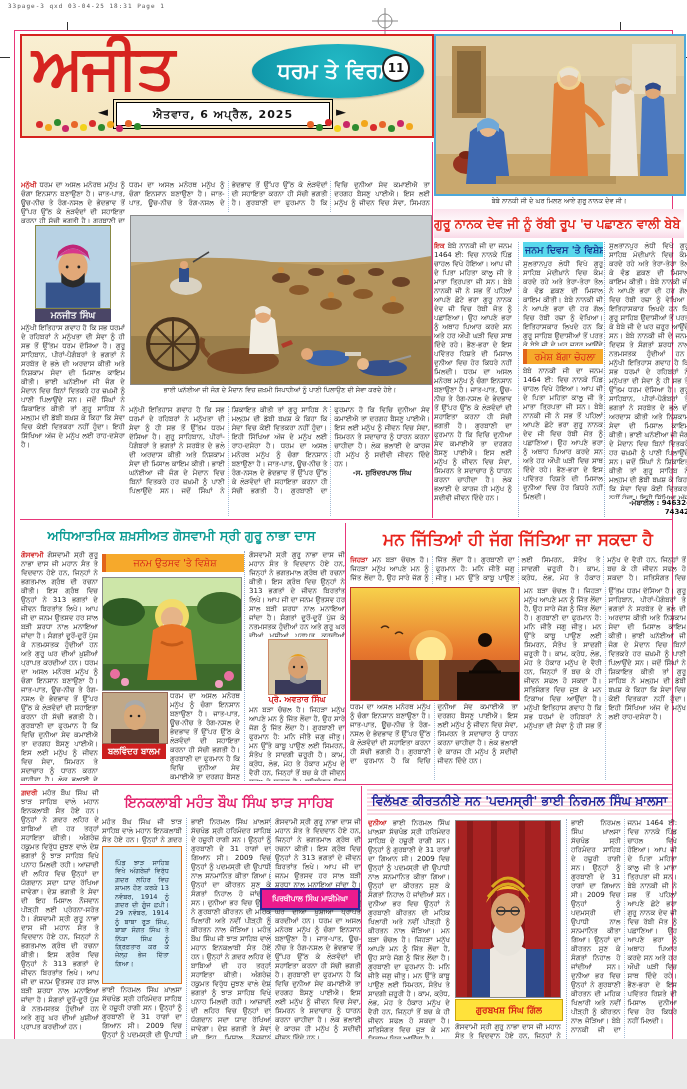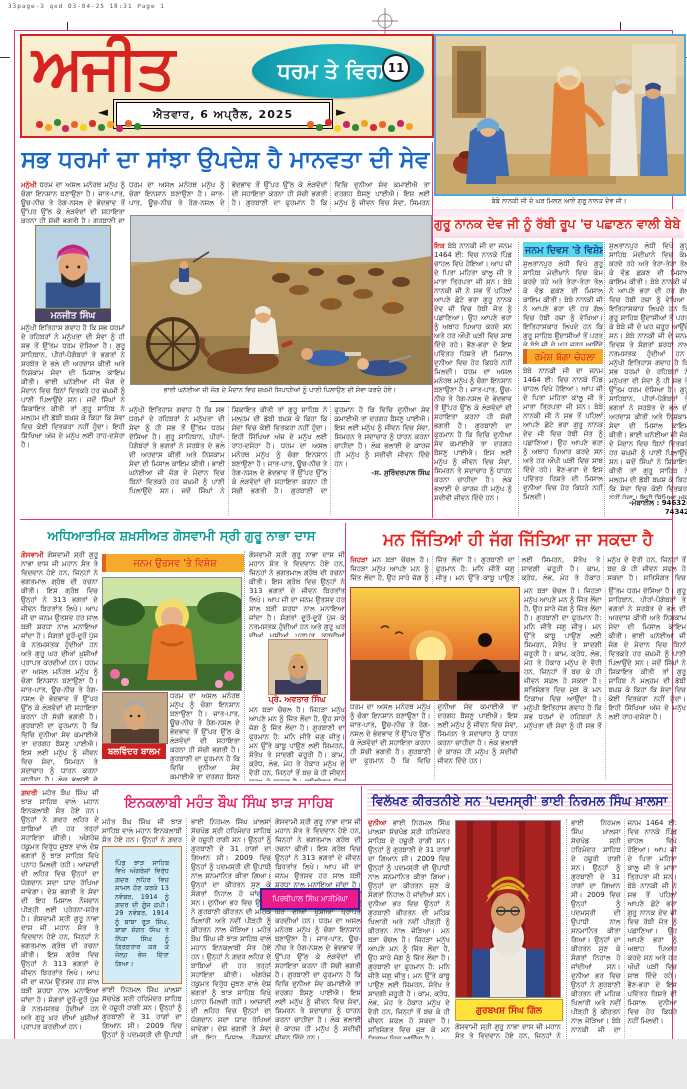--- a/index.html
+++ b/index.html
@@ -43,21 +43,21 @@
   .kicker-cyan{background:#59D8EC;color:#14368F;font-weight:bold;font-size:9.5px;text-align:center;
                padding:3px 2px;margin:0 0 3px 0;white-space:nowrap;overflow:hidden;}
   .kicker-orange{background:#F6A92B;border-left:4px solid #E2641B;color:#D31616;font-weight:normal;font-size:9.5px;
                text-align:center;padding:3px 2px;white-space:nowrap;overflow:hidden;}
   .plate{display:block;color:#fff;font-weight:bold;text-align:center;overflow:hidden;white-space:nowrap;}
   .vline{position:absolute;width:0;border-left:1.2px solid #E8377A;}
   .hline{position:absolute;height:0;border-top:1.5px solid #E8377A;}
   .photo{display:block;}
   .imgbrd{border:1px solid #8a8a8a;}
   .stack{display:flex;flex-direction:column;}
-  .sign{display:block;text-align:right;font-weight:bold;font-size:7px;}
+  .sign{display:block;text-align:center;font-weight:bold;font-size:7px;}
   .contact{display:block;text-align:right;font-weight:bold;font-size:7px;color:#111;}
 </style>
 </head>
 <body>
 
 <div id="page">
 
   <div class="printermark">33page-3 qxd  03-04-25  18:31  Page 1</div>
   <svg class="abs" style="left:372px;top:8px" width="26" height="26">
     <circle cx="13" cy="13" r="7" fill="none" stroke="#888" stroke-width="1"></circle>
@@ -104,21 +104,20 @@
     <path d="M176 56 q12 -8 22 0 l4 84 l-28 0 z" fill="#EDE6DA"></path>
       <circle cx="187" cy="50" r="8" fill="#D8A878"></circle>
       <path d="M179 45 q8 -7 16 0 l-1 5 q-7 -5 -14 0 z" fill="#D8D0C0"></path>
     <path d="M206 62 q12 -8 22 0 l4 78 l-28 0 z" fill="#4A78C0"></path>
       <circle cx="217" cy="55" r="8" fill="#E0A878"></circle>
       <path d="M209 50 q8 -7 16 0 l-1 5 q-7 -5 -14 0 z" fill="#2E4A8C"></path>
     <rect x="60" y="140" width="120" height="8" fill="#B5945C"></rect>
   </svg>
   <div class="cap" style="left:434px;top:197px;width:250px;height:10px">ਬੇਬੇ ਨਾਨਕੀ ਜੀ ਦੇ ਘਰ ਮਿਲਣ ਆਏ ਗੁਰੂ ਨਾਨਕ ਦੇਵ ਜੀ।</div>
 
-  <div class="hl hl-blue" style="left:21px;top:142px;width:409px;height:34px;line-height:34px">ਸਭ ਧਰਮਾਂ ਦਾ ਸਾਂਝਾ ਉਪਦੇਸ਼ ਹੈ ਮਾਨਵਤਾ ਦੀ ਸੇਵਾ</div>
 
   <div class="tc stack" style="left:21px;top:181px;width:104px;height:335px">
     <div style="height:42px;overflow:hidden">
       <span class="lead">ਮਨੁੱਖੀ</span>
       <span>ਧਰਮ ਦਾ ਅਸਲ ਮਨੋਰਥ ਮਨੁੱਖ ਨੂੰ ਚੰਗਾ ਇਨਸਾਨ ਬਣਾਉਣਾ ਹੈ। ਜਾਤ-ਪਾਤ, ਊਚ-ਨੀਚ ਤੇ ਰੰਗ-ਨਸਲ ਦੇ ਭੇਦਭਾਵ ਤੋਂ ਉੱਪਰ ਉੱਠ ਕੇ ਲੋੜਵੰਦਾਂ ਦੀ ਸਹਾਇਤਾ ਕਰਨਾ ਹੀ ਸੱਚੀ ਭਗਤੀ ਹੈ। ਗੁਰਬਾਣੀ ਦਾ ਫੁਰਮਾਨ ਹੈ ਕਿ ਵਿਚਿ ਦੁਨੀਆ ਸੇਵ ਕਮਾਈਐ ਤਾ ਦਰਗਹ ਬੈਸਣੁ ਪਾਈਐ। ਇਸ ਲਈ ਮਨੁੱਖ ਨੂੰ ਜੀਵਨ ਵਿਚ ਸੇਵਾ, ਸਿਮਰਨ ਤੇ ਸਦਾਚਾਰ ਨੂੰ ਧਾਰਨ ਕਰਨਾ ਚਾਹੀਦਾ ਹੈ। ਲੋਕ ਭਲਾਈ ਦੇ ਕਾਰਜ ਹੀ ਮਨੁੱਖ ਨੂੰ ਸਦੀਵੀ ਜੀਵਨ ਦਿੰਦੇ ਹਨ।</span>
     </div>
     <div style="width:76px;margin:2px auto">
       <svg width="76" height="84" viewBox="0 0 76 84" class="photo" style="border:1px solid #884;box-sizing:border-box">
         <rect width="76" height="84" fill="#B8D2E4"></rect>
         <rect x="10" y="58" width="56" height="26" fill="#36548C"></rect>
@@ -326,21 +325,21 @@
   <div class="tc dotl" style="left:186px;top:818px;width:80px;height:257px">
     <span>ਭਾਈ ਨਿਰਮਲ ਸਿੰਘ ਖ਼ਾਲਸਾ ਸੱਚਖੰਡ ਸ੍ਰੀ ਹਰਿਮੰਦਰ ਸਾਹਿਬ ਦੇ ਹਜ਼ੂਰੀ ਰਾਗੀ ਸਨ। ਉਨ੍ਹਾਂ ਨੂੰ ਗੁਰਬਾਣੀ ਦੇ 31 ਰਾਗਾਂ ਦਾ ਗਿਆਨ ਸੀ। 2009 ਵਿਚ ਉਨ੍ਹਾਂ ਨੂੰ ਪਦਮਸ੍ਰੀ ਦੀ ਉਪਾਧੀ ਨਾਲ ਸਨਮਾਨਿਤ ਕੀਤਾ ਗਿਆ। ਉਨ੍ਹਾਂ ਦਾ ਕੀਰਤਨ ਸੁਣ ਕੇ ਸੰਗਤਾਂ ਨਿਹਾਲ ਹੋ ਜਾਂਦੀਆਂ ਸਨ। ਦੁਨੀਆ ਭਰ ਵਿਚ ਉਨ੍ਹਾਂ ਨੇ ਗੁਰਬਾਣੀ ਕੀਰਤਨ ਦੀ ਮਹਿਕ ਖਿਲਾਰੀ ਅਤੇ ਨਵੀਂ ਪੀੜ੍ਹੀ ਨੂੰ ਕੀਰਤਨ ਨਾਲ ਜੋੜਿਆ।</span>
     <span>ਮਹੰਤ ਬੌਘ ਸਿੰਘ ਜੀ ਝਾੜ ਸਾਹਿਬ ਵਾਲੇ ਮਹਾਨ ਇਨਕਲਾਬੀ ਸੰਤ ਹੋਏ ਹਨ। ਉਨ੍ਹਾਂ ਨੇ ਗ਼ਦਰ ਲਹਿਰ ਦੇ ਬਾਬਿਆਂ ਦੀ ਹਰ ਤਰ੍ਹਾਂ ਸਹਾਇਤਾ ਕੀਤੀ। ਅੰਗਰੇਜ਼ ਹਕੂਮਤ ਵਿਰੁੱਧ ਜੂਝਣ ਵਾਲੇ ਦੇਸ਼ ਭਗਤਾਂ ਨੂੰ ਝਾੜ ਸਾਹਿਬ ਵਿਖੇ ਪਨਾਹ ਮਿਲਦੀ ਰਹੀ। ਆਜ਼ਾਦੀ ਦੀ ਲਹਿਰ ਵਿਚ ਉਨ੍ਹਾਂ ਦਾ ਯੋਗਦਾਨ ਸਦਾ ਯਾਦ ਰੱਖਿਆ ਜਾਵੇਗਾ। ਦੇਸ਼ ਭਗਤੀ ਤੇ ਸੇਵਾ ਦੀ ਇਹ ਮਿਸਾਲ ਨੌਜਵਾਨ ਪੀੜ੍ਹੀ ਲਈ ਪ੍ਰੇਰਨਾ-ਸਰੋਤ ਹੈ।</span>
   </div>
   <div class="tc dotl" style="left:270px;top:818px;width:86px;height:257px">
     <span>ਗੋਸਵਾਮੀ ਸ੍ਰੀ ਗੁਰੂ ਨਾਭਾ ਦਾਸ ਜੀ ਮਹਾਨ ਸੰਤ ਤੇ ਵਿਦਵਾਨ ਹੋਏ ਹਨ, ਜਿਨ੍ਹਾਂ ਨੇ ਭਗਤਮਾਲ ਗ੍ਰੰਥ ਦੀ ਰਚਨਾ ਕੀਤੀ। ਇਸ ਗ੍ਰੰਥ ਵਿਚ ਉਨ੍ਹਾਂ ਨੇ 313 ਭਗਤਾਂ ਦੇ ਜੀਵਨ ਬਿਰਤਾਂਤ ਲਿਖੇ। ਆਪ ਜੀ ਦਾ ਜਨਮ ਉਤਸਵ ਹਰ ਸਾਲ ਬੜੀ ਸ਼ਰਧਾ ਨਾਲ ਮਨਾਇਆ ਜਾਂਦਾ ਹੈ। ਸੰਗਤਾਂ ਦੂਰੋਂ-ਦੂਰੋਂ ਪੁੱਜ ਕੇ ਨਤਮਸਤਕ ਹੁੰਦੀਆਂ ਹਨ ਅਤੇ ਗੁਰੂ ਘਰ ਦੀਆਂ ਖ਼ੁਸ਼ੀਆਂ ਪ੍ਰਾਪਤ ਕਰਦੀਆਂ ਹਨ।</span>
     <span>ਧਰਮ ਦਾ ਅਸਲ ਮਨੋਰਥ ਮਨੁੱਖ ਨੂੰ ਚੰਗਾ ਇਨਸਾਨ ਬਣਾਉਣਾ ਹੈ। ਜਾਤ-ਪਾਤ, ਊਚ-ਨੀਚ ਤੇ ਰੰਗ-ਨਸਲ ਦੇ ਭੇਦਭਾਵ ਤੋਂ ਉੱਪਰ ਉੱਠ ਕੇ ਲੋੜਵੰਦਾਂ ਦੀ ਸਹਾਇਤਾ ਕਰਨਾ ਹੀ ਸੱਚੀ ਭਗਤੀ ਹੈ। ਗੁਰਬਾਣੀ ਦਾ ਫੁਰਮਾਨ ਹੈ ਕਿ ਵਿਚਿ ਦੁਨੀਆ ਸੇਵ ਕਮਾਈਐ ਤਾ ਦਰਗਹ ਬੈਸਣੁ ਪਾਈਐ। ਇਸ ਲਈ ਮਨੁੱਖ ਨੂੰ ਜੀਵਨ ਵਿਚ ਸੇਵਾ, ਸਿਮਰਨ ਤੇ ਸਦਾਚਾਰ ਨੂੰ ਧਾਰਨ ਕਰਨਾ ਚਾਹੀਦਾ ਹੈ। ਲੋਕ ਭਲਾਈ ਦੇ ਕਾਰਜ ਹੀ ਮਨੁੱਖ ਨੂੰ ਸਦੀਵੀ ਜੀਵਨ ਦਿੰਦੇ ਹਨ।</span>
   </div>
   <div class="abs" style="left:260px;top:888px;width:96px;height:18px;background:#EC1B8D;border:2px solid #2B2B99;
        display:flex;align-items:center;justify-content:center;box-shadow:2px 2px 0 rgba(0,0,0,.25)">
-    <span style="color:#fff;font-weight:normal;font-size:7.5px;white-space:nowrap;overflow:hidden">ਪਿਰਥੀਪਾਲ ਸਿੰਘ ਮਾੜੀਮੇਘਾ</span>
+    <span style="color:#fff;font-weight:bold;font-size:7.5px;white-space:nowrap;overflow:hidden">ਪਿਰਥੀਪਾਲ ਸਿੰਘ ਮਾੜੀਮੇਘਾ</span>
   </div>
 
   <div class="vline" style="left:361px;top:786px;height:289px"></div>
 
   <div class="hl hl-navy" style="left:367px;top:787px;width:305px;height:28px;line-height:28px">ਵਿਲੱਖਣ ਕੀਰਤਨੀਏ ਸਨ 'ਪਦਮਸ੍ਰੀ' ਭਾਈ ਨਿਰਮਲ ਸਿੰਘ ਖ਼ਾਲਸਾ</div>
 
   <div class="tc" style="left:368px;top:819px;width:82px;height:253px">
     <span class="lead">ਦੁਨੀਆ</span>
     <span>ਭਾਈ ਨਿਰਮਲ ਸਿੰਘ ਖ਼ਾਲਸਾ ਸੱਚਖੰਡ ਸ੍ਰੀ ਹਰਿਮੰਦਰ ਸਾਹਿਬ ਦੇ ਹਜ਼ੂਰੀ ਰਾਗੀ ਸਨ। ਉਨ੍ਹਾਂ ਨੂੰ ਗੁਰਬਾਣੀ ਦੇ 31 ਰਾਗਾਂ ਦਾ ਗਿਆਨ ਸੀ। 2009 ਵਿਚ ਉਨ੍ਹਾਂ ਨੂੰ ਪਦਮਸ੍ਰੀ ਦੀ ਉਪਾਧੀ ਨਾਲ ਸਨਮਾਨਿਤ ਕੀਤਾ ਗਿਆ। ਉਨ੍ਹਾਂ ਦਾ ਕੀਰਤਨ ਸੁਣ ਕੇ ਸੰਗਤਾਂ ਨਿਹਾਲ ਹੋ ਜਾਂਦੀਆਂ ਸਨ। ਦੁਨੀਆ ਭਰ ਵਿਚ ਉਨ੍ਹਾਂ ਨੇ ਗੁਰਬਾਣੀ ਕੀਰਤਨ ਦੀ ਮਹਿਕ ਖਿਲਾਰੀ ਅਤੇ ਨਵੀਂ ਪੀੜ੍ਹੀ ਨੂੰ ਕੀਰਤਨ ਨਾਲ ਜੋੜਿਆ।</span>
     <span>ਮਨ ਬੜਾ ਚੰਚਲ ਹੈ। ਜਿਹੜਾ ਮਨੁੱਖ ਆਪਣੇ ਮਨ ਨੂੰ ਜਿੱਤ ਲੈਂਦਾ ਹੈ, ਉਹ ਸਾਰੇ ਜੱਗ ਨੂੰ ਜਿੱਤ ਲੈਂਦਾ ਹੈ। ਗੁਰਬਾਣੀ ਦਾ ਫੁਰਮਾਨ ਹੈ: ਮਨਿ ਜੀਤੈ ਜਗੁ ਜੀਤੁ। ਮਨ ਉੱਤੇ ਕਾਬੂ ਪਾਉਣ ਲਈ ਸਿਮਰਨ, ਸੰਤੋਖ ਤੇ ਸਾਦਗੀ ਜ਼ਰੂਰੀ ਹੈ। ਕਾਮ, ਕ੍ਰੋਧ, ਲੋਭ, ਮੋਹ ਤੇ ਹੰਕਾਰ ਮਨੁੱਖ ਦੇ ਵੈਰੀ ਹਨ, ਜਿਨ੍ਹਾਂ ਤੋਂ ਬਚ ਕੇ ਹੀ ਜੀਵਨ ਸਫਲ ਹੋ ਸਕਦਾ ਹੈ। ਸਤਿਸੰਗਤ ਵਿਚ ਜੁੜ ਕੇ ਮਨ ਟਿਕਾਅ ਵਿਚ ਆਉਂਦਾ ਹੈ।</span>

